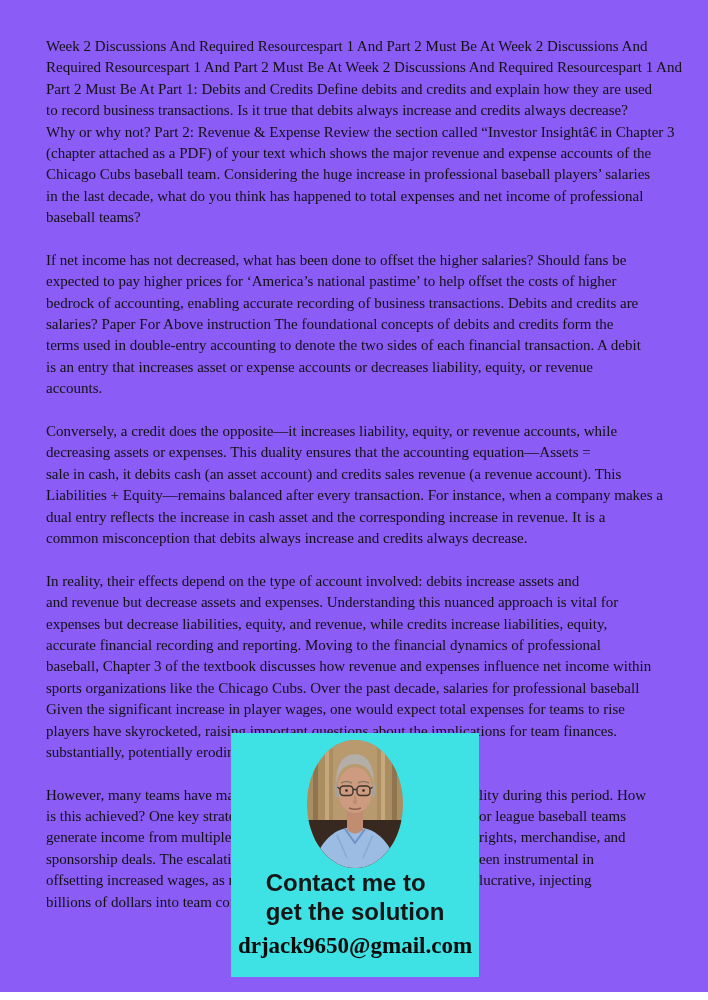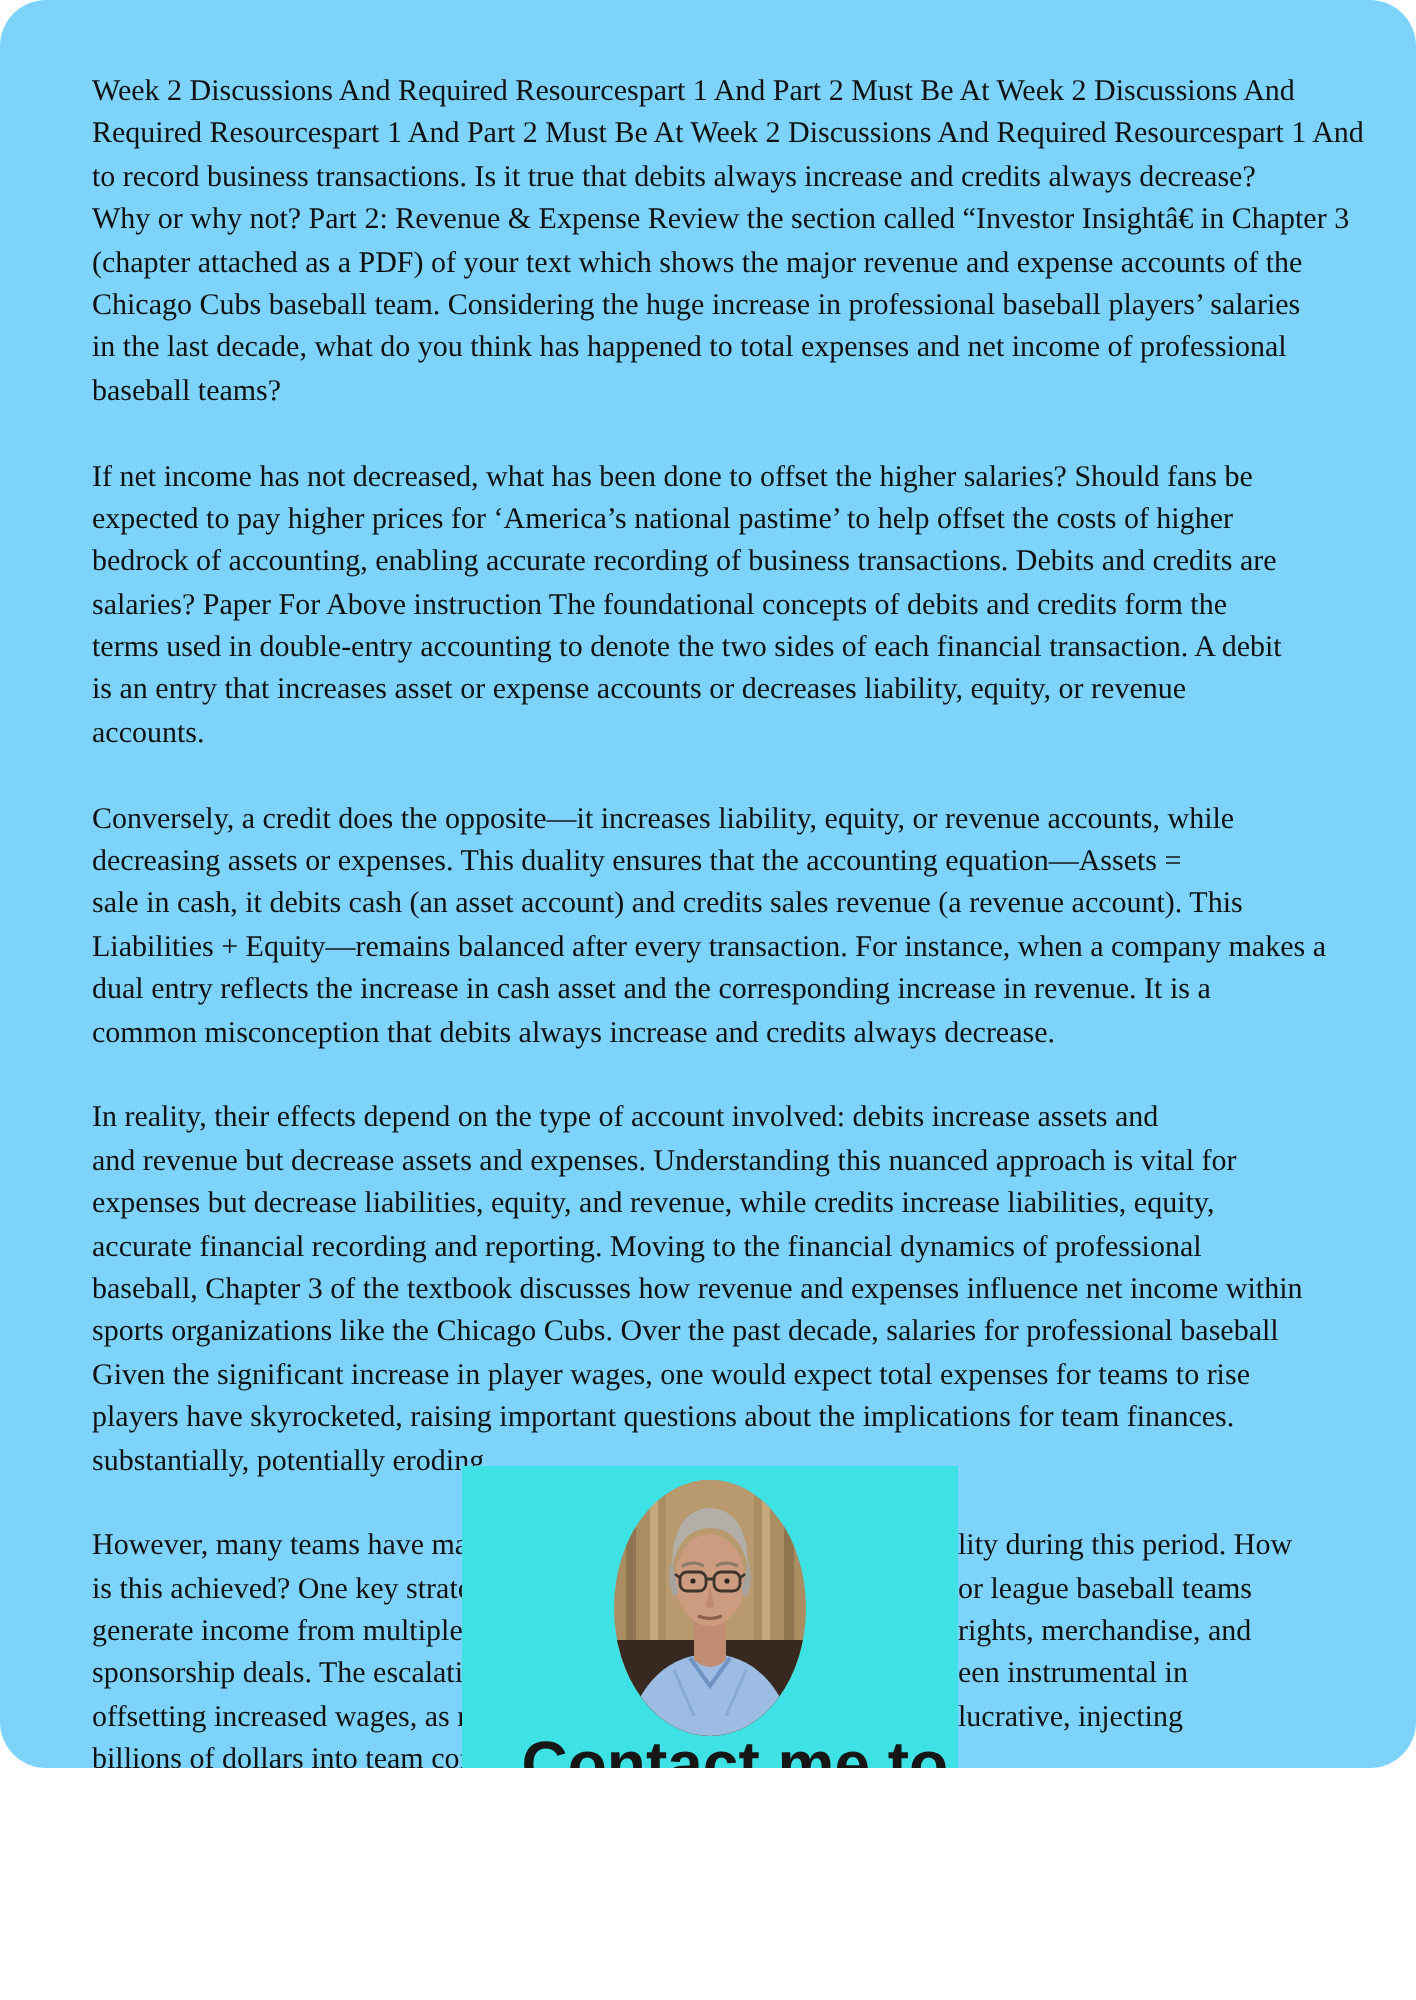--- a/index.html
+++ b/index.html
@@ -1,23 +1,22 @@
 <!DOCTYPE html>
 <html><head>
 <meta charset="utf-8">
 <style>
   html, body { margin: 0; padding: 0; background: #ffffff; }
   .page {
     position: relative;
     width: 708px;
-    height: 884px;
-    background: #7dd3fc;
+    height: 992px;
+    background: #8b5cf6;
     overflow: hidden;
     font-family: "Liberation Serif", serif;
-    border-radius: 23px;
   }
   .text-col {
     position: absolute;
     left: 46px;
     top: 36px;
     width: 618px;
     font-size: 15px;
     line-height: 21.4px;
     color: #111111;
   }
@@ -43,44 +42,45 @@
     margin-top: 7px;
     width: 96px;
     height: 128px;
     flex: 0 0 auto;
   }
   .photo-wrap svg { display: block; width: 96px; height: 128px; }
   .promo-heading {
     margin-top: 0px;
     font-family: "Liberation Sans", sans-serif;
     font-weight: 700;
-    font-size: 32px;
+    font-size: 24px;
     line-height: 29px;
     color: #161616;
-    text-align: right;
+    text-align: left;
   }
   .promo-email {
     margin-top: 5px;
     font-family: "Liberation Serif", serif;
     font-weight: 700;
     font-size: 23px;
     line-height: 29px;
     color: #0b0b0b;
     text-align: right;
   }
 </style>
 </head>
 <body>
 
 <div class="page">
 
   <div class="text-col" id="text-col">
       <div class="para">
         <div class="text-line">Week 2 Discussions And Required Resourcespart 1 And Part 2 Must Be At Week 2 Discussions And</div>
         <div class="text-line">Required Resourcespart 1 And Part 2 Must Be At Week 2 Discussions And Required Resourcespart 1 And</div>
+        <div class="text-line">Part 2 Must Be At Part 1: Debits and Credits Define debits and credits and explain how they are used</div>
         <div class="text-line">to record business transactions. Is it true that debits always increase and credits always decrease?</div>
         <div class="text-line">Why or why not? Part 2: Revenue &amp; Expense Review the section called “Investor Insightâ€ in Chapter 3</div>
         <div class="text-line">(chapter attached as a PDF) of your text which shows the major revenue and expense accounts of the</div>
         <div class="text-line">Chicago Cubs baseball team. Considering the huge increase in professional baseball players’ salaries</div>
         <div class="text-line">in the last decade, what do you think has happened to total expenses and net income of professional</div>
         <div class="text-line">baseball teams?</div>
       </div>
       <div class="para">
         <div class="text-line">If net income has not decreased, what has been done to offset the higher salaries? Should fans be</div>
         <div class="text-line">expected to pay higher prices for ‘America’s national pastime’ to help offset the costs of higher</div>

